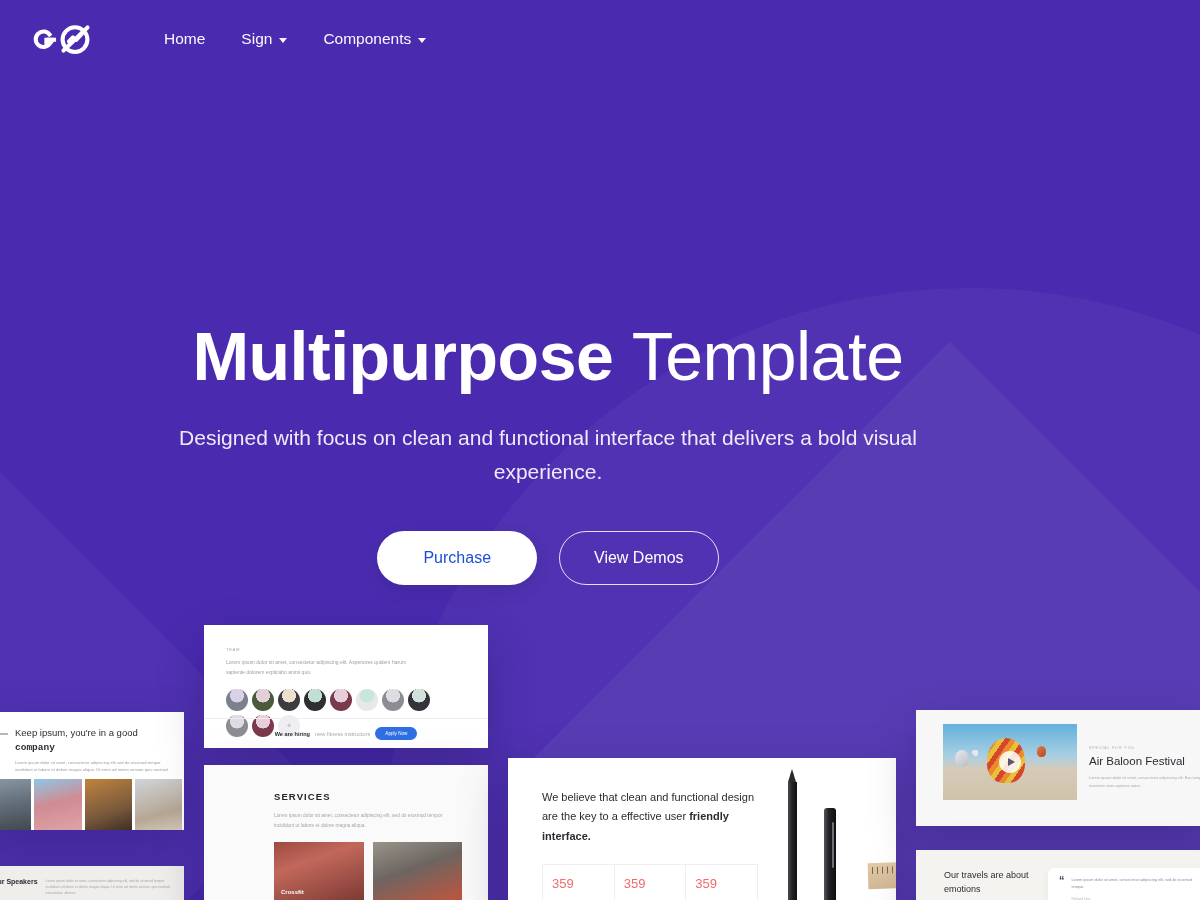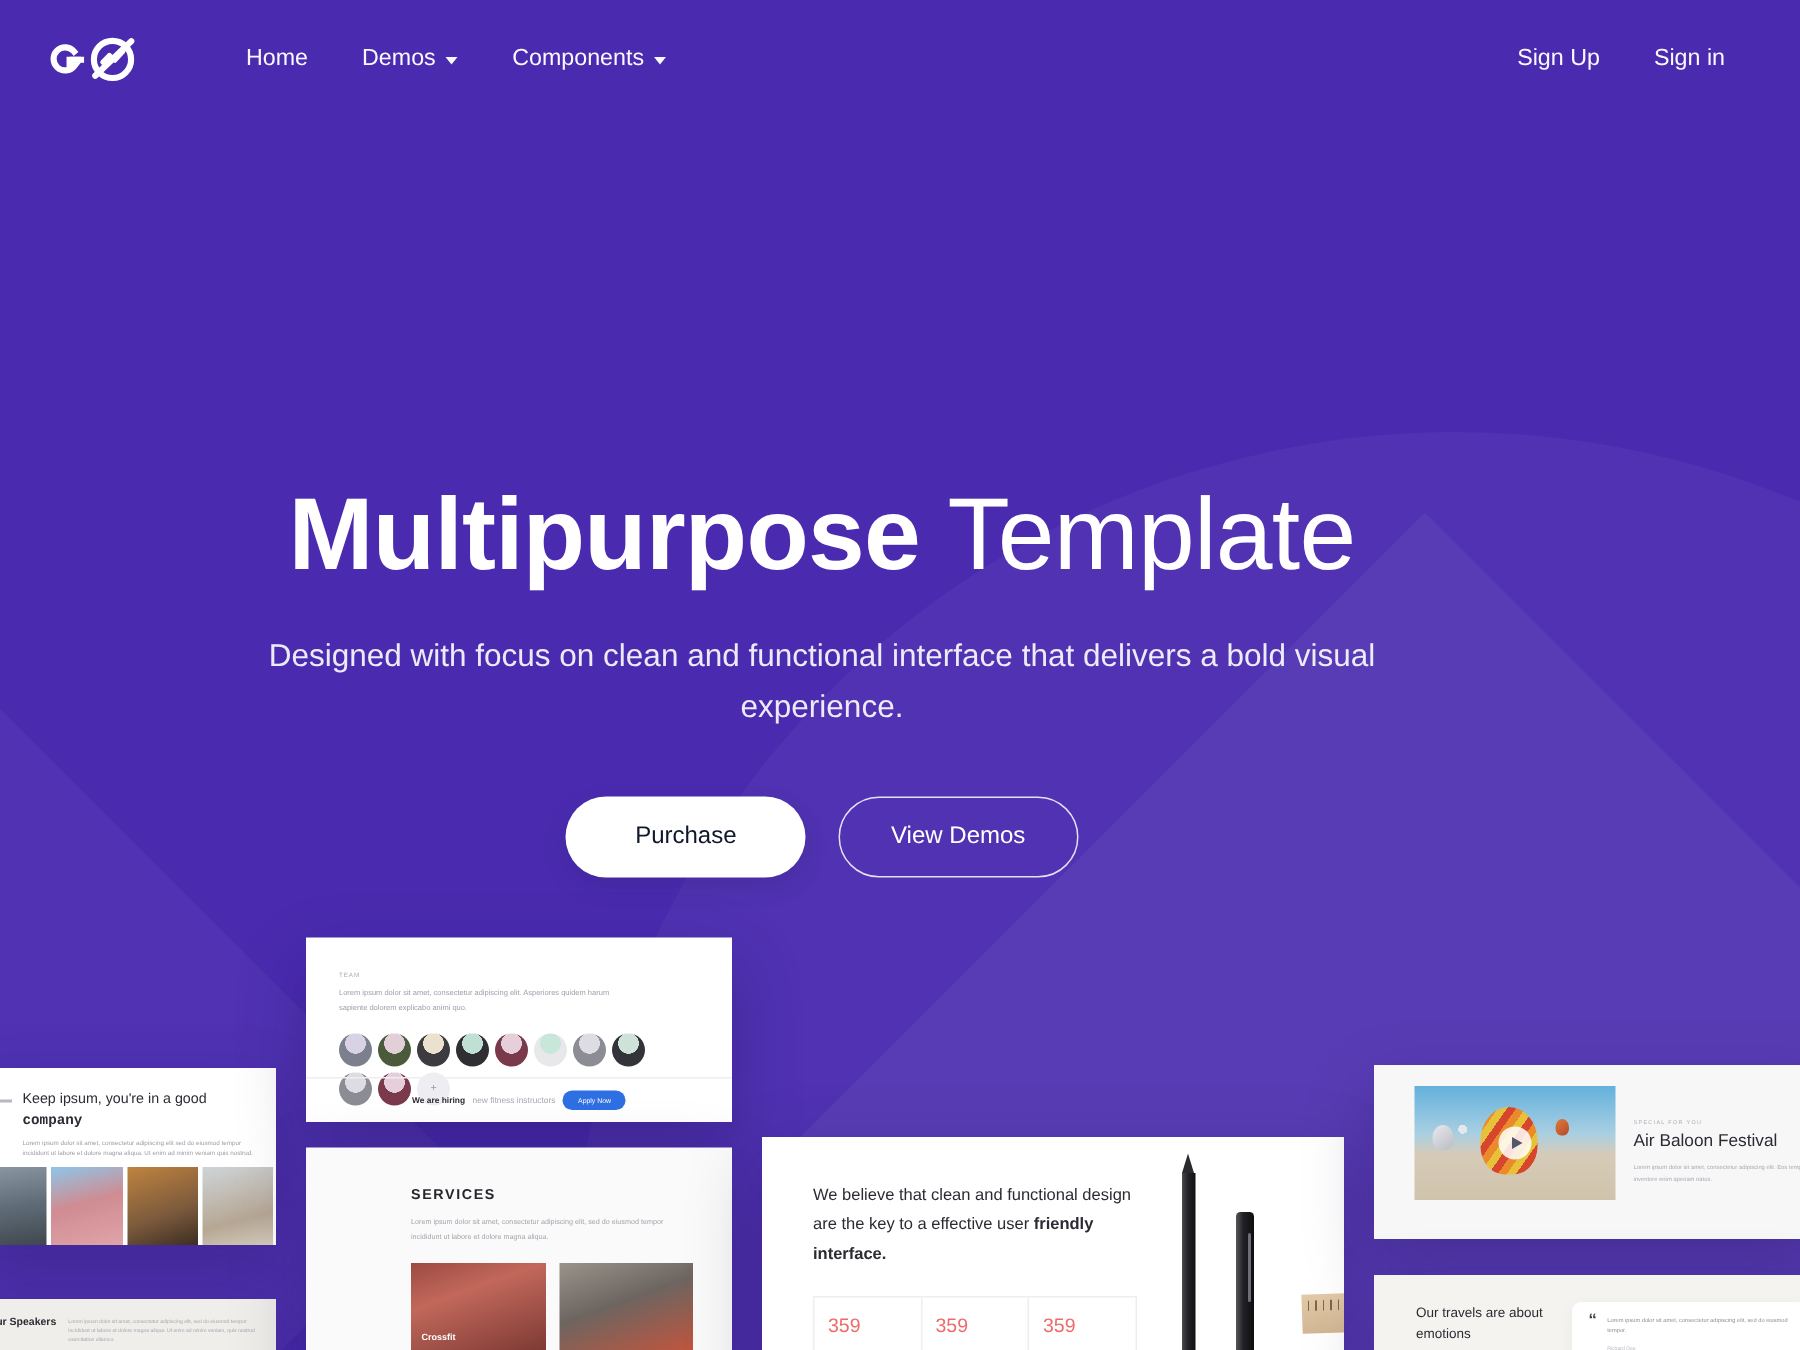--- a/index.html
+++ b/index.html
@@ -101,21 +101,21 @@
   .btn {
     border-radius: 40px;
     font-size: 16px;
     cursor: pointer;
     display: inline-flex; align-items: center; justify-content: center;
     height: 54px;
     white-space: nowrap;
   }
   .btn-primary {
     background: #ffffff;
-    color: #0f172a;
+    color: #1d4ed8;
     border: none;
     padding: 12px 46px;
     box-shadow: 0 6px 18px rgba(0,0,0,0.10);
   }
   .btn-outline {
     background: transparent;
     color: #ffffff;
     border: 1.5px solid rgba(255,255,255,0.85);
     padding: 0 34px;
   }
@@ -308,37 +308,29 @@
           <path d="M36.5 22.5 l4.4 -4.6 l3.6 3.3 l5.5 -6" fill="none" stroke="#fff" stroke-width="3.3" stroke-linecap="round" stroke-linejoin="round"></path>
         </svg>
       </span>
     </a>
 
     <div class="nav-left">
       <a class="nav-link" href="#">
         <span>Home</span>
       </a>
       <a class="nav-link" href="#">
-        <span>Demos</span>
+        <span>Sign</span>
         <span class="caret"></span>
       </a>
       <a class="nav-link" href="#">
         <span>Components</span>
         <span class="caret"></span>
       </a>
     </div>
 
-    <div class="nav-right">
-      <a class="nav-link" href="#">
-        <span>Sign Up</span>
-      </a>
-      <a class="nav-link" href="#">
-        <span>Sign in</span>
-      </a>
-    </div>
   </div>
 
   <div class="hero">
     <h1 class="hero-title">
       <span class="t-bold">Multipurpose</span>
       <span class="t-light">Template</span>
     </h1>
     <p class="hero-sub">Designed with focus on clean and functional interface that delivers a bold visual experience.</p>
     <div class="hero-actions">
       <button class="btn btn-primary">Purchase</button>

